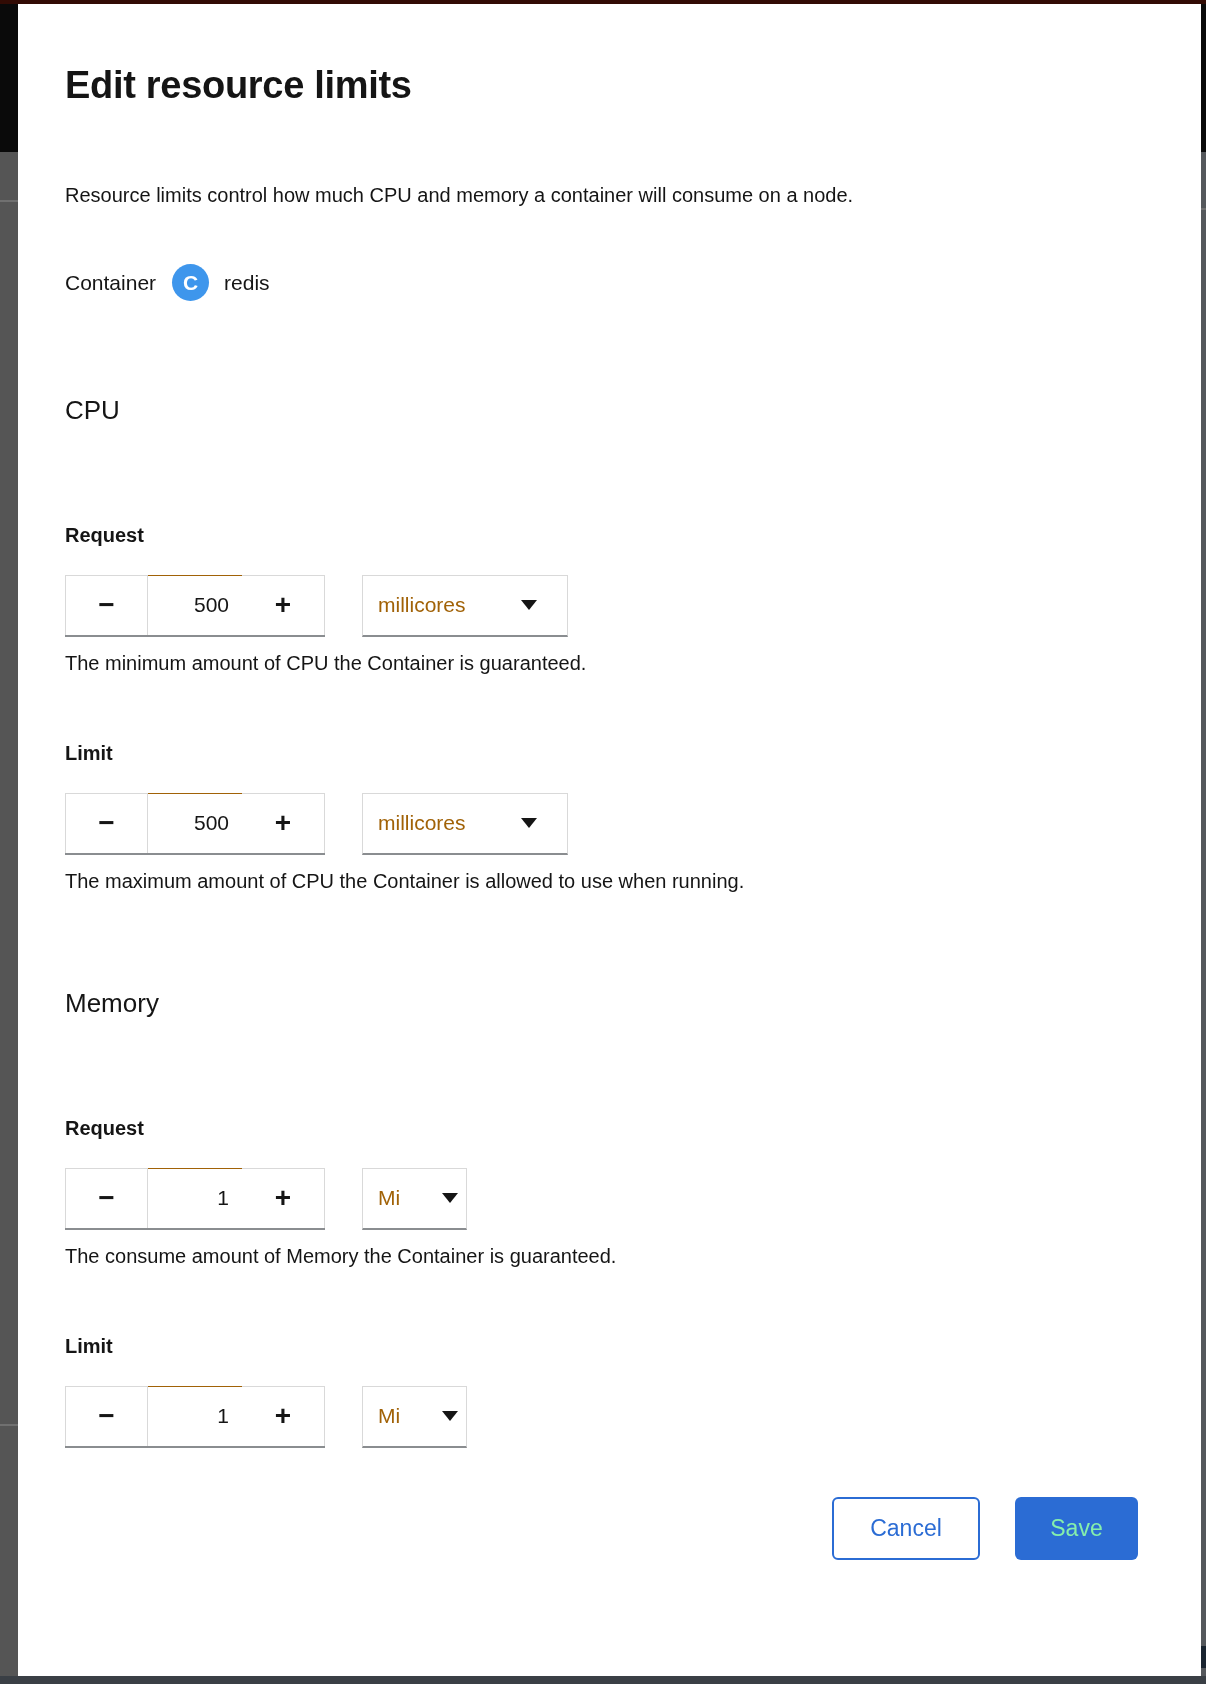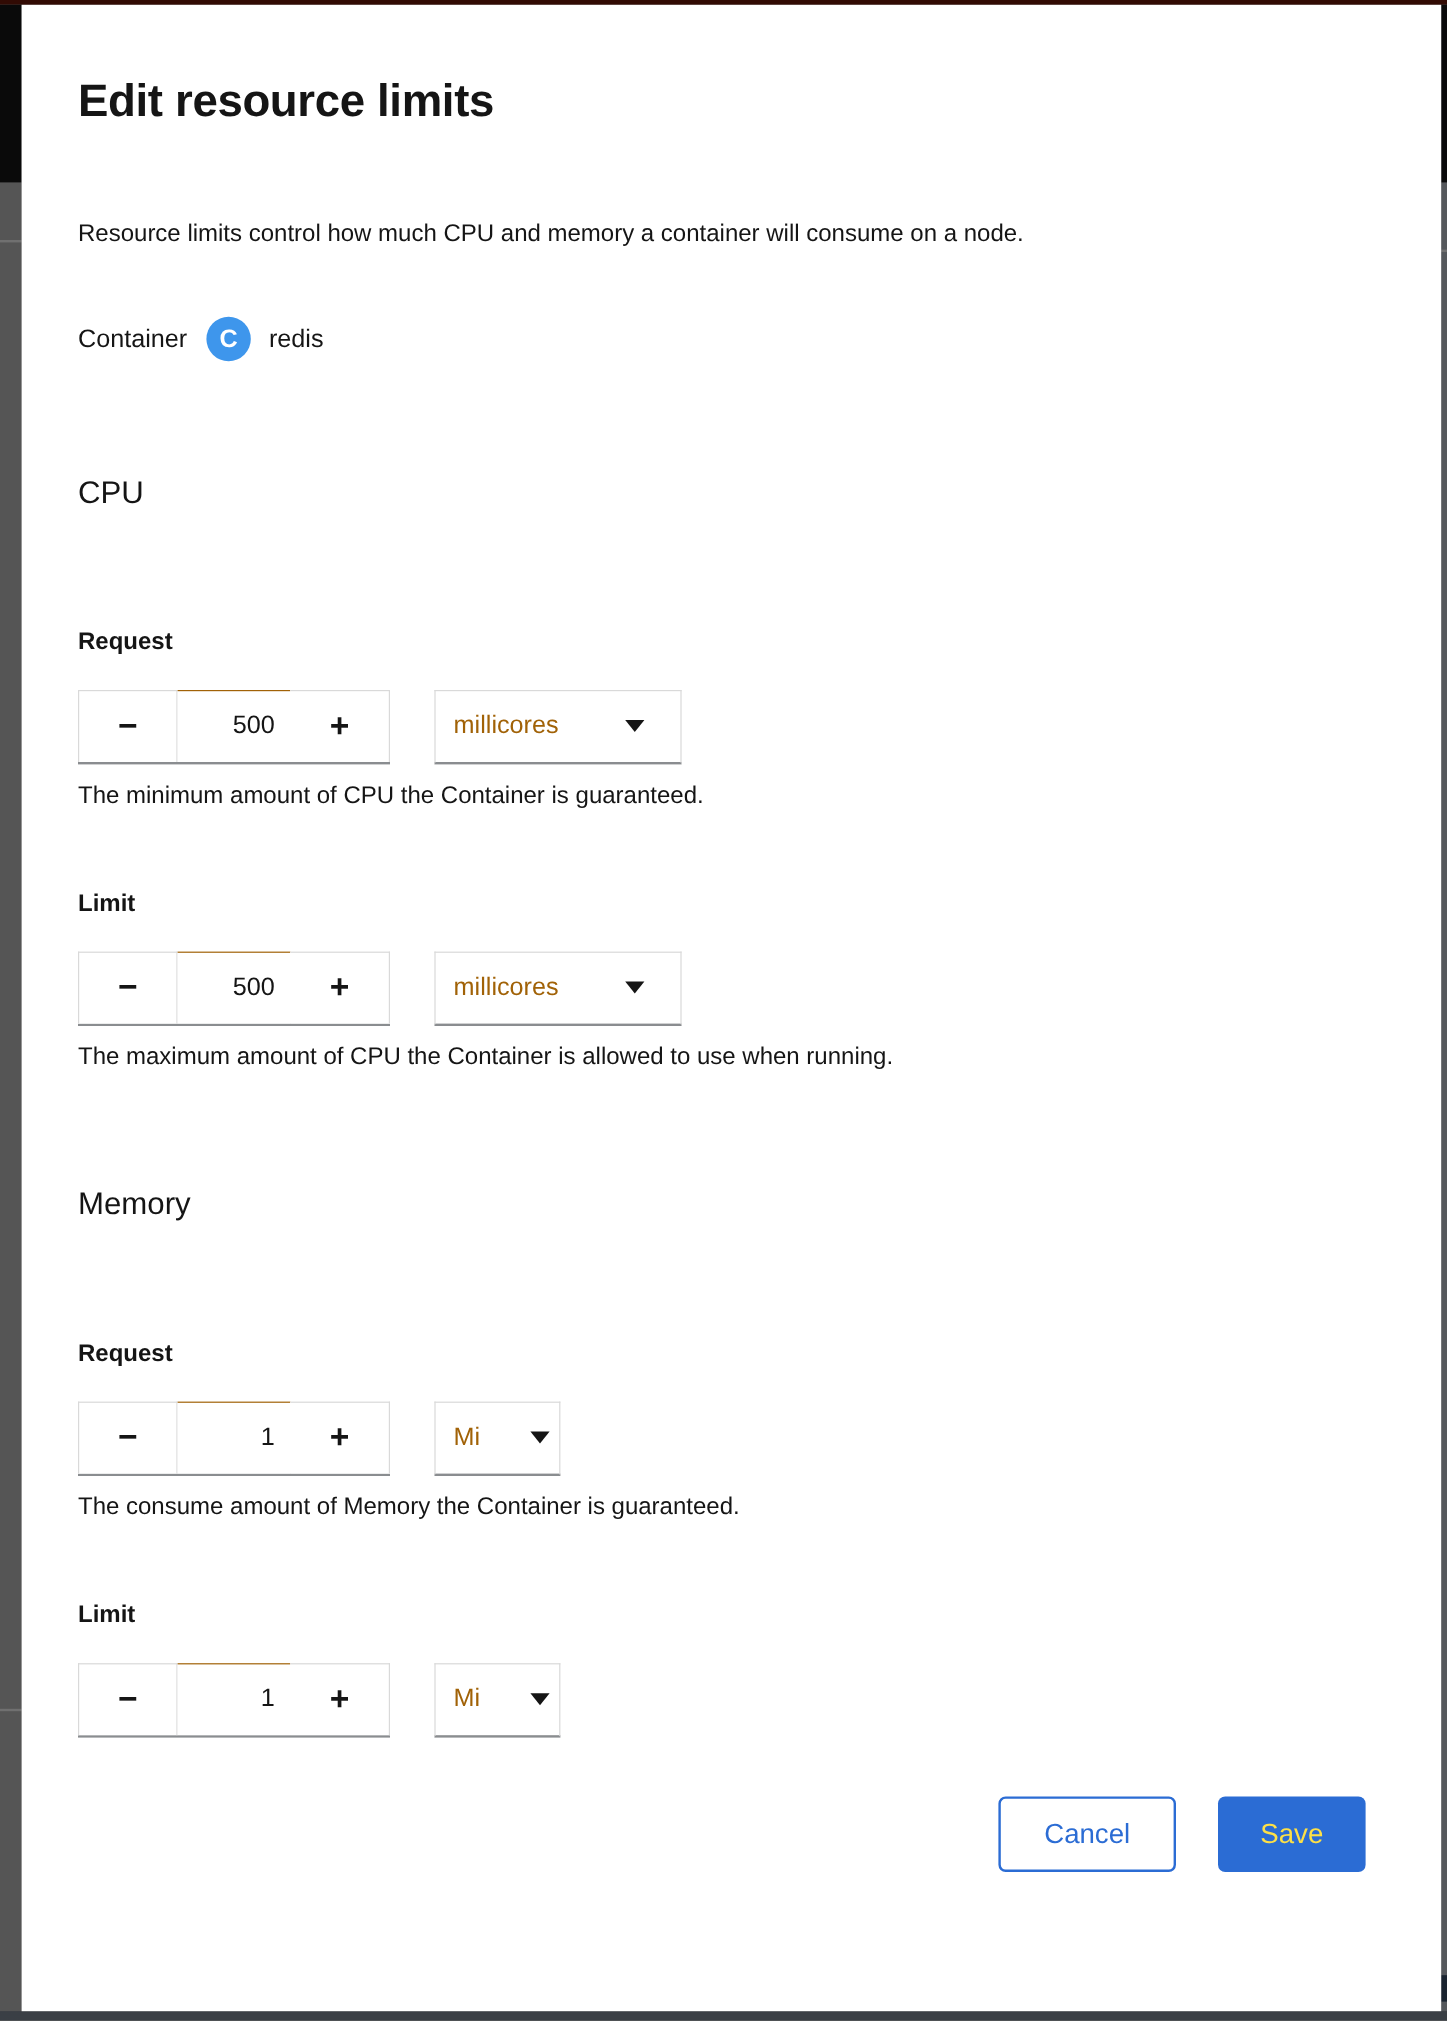--- a/index.html
+++ b/index.html
@@ -119,21 +119,21 @@
     display: flex; align-items: center; justify-content: center;
     cursor: pointer;
   }
   .btn-cancel {
     width: 148px;
     background: #fff; color: var(--accent, #2b6cd4);
     border: 2px solid var(--accent, #2b6cd4);
   }
   .btn-save {
     width: 123px;
-    background: var(--accent, #2b6cd4); color: #fde047;
+    background: var(--accent, #2b6cd4); color: #86efac;
     border: none;
   }
 </style>
 </head>
 <body style="--accent: #2b6cd4; --badge: #3e96ec;">
 
 <div class="backdrop-top"></div>
 <div class="edge-left">
   <div class="seg-black"></div>
   <div class="divider-1"></div>

